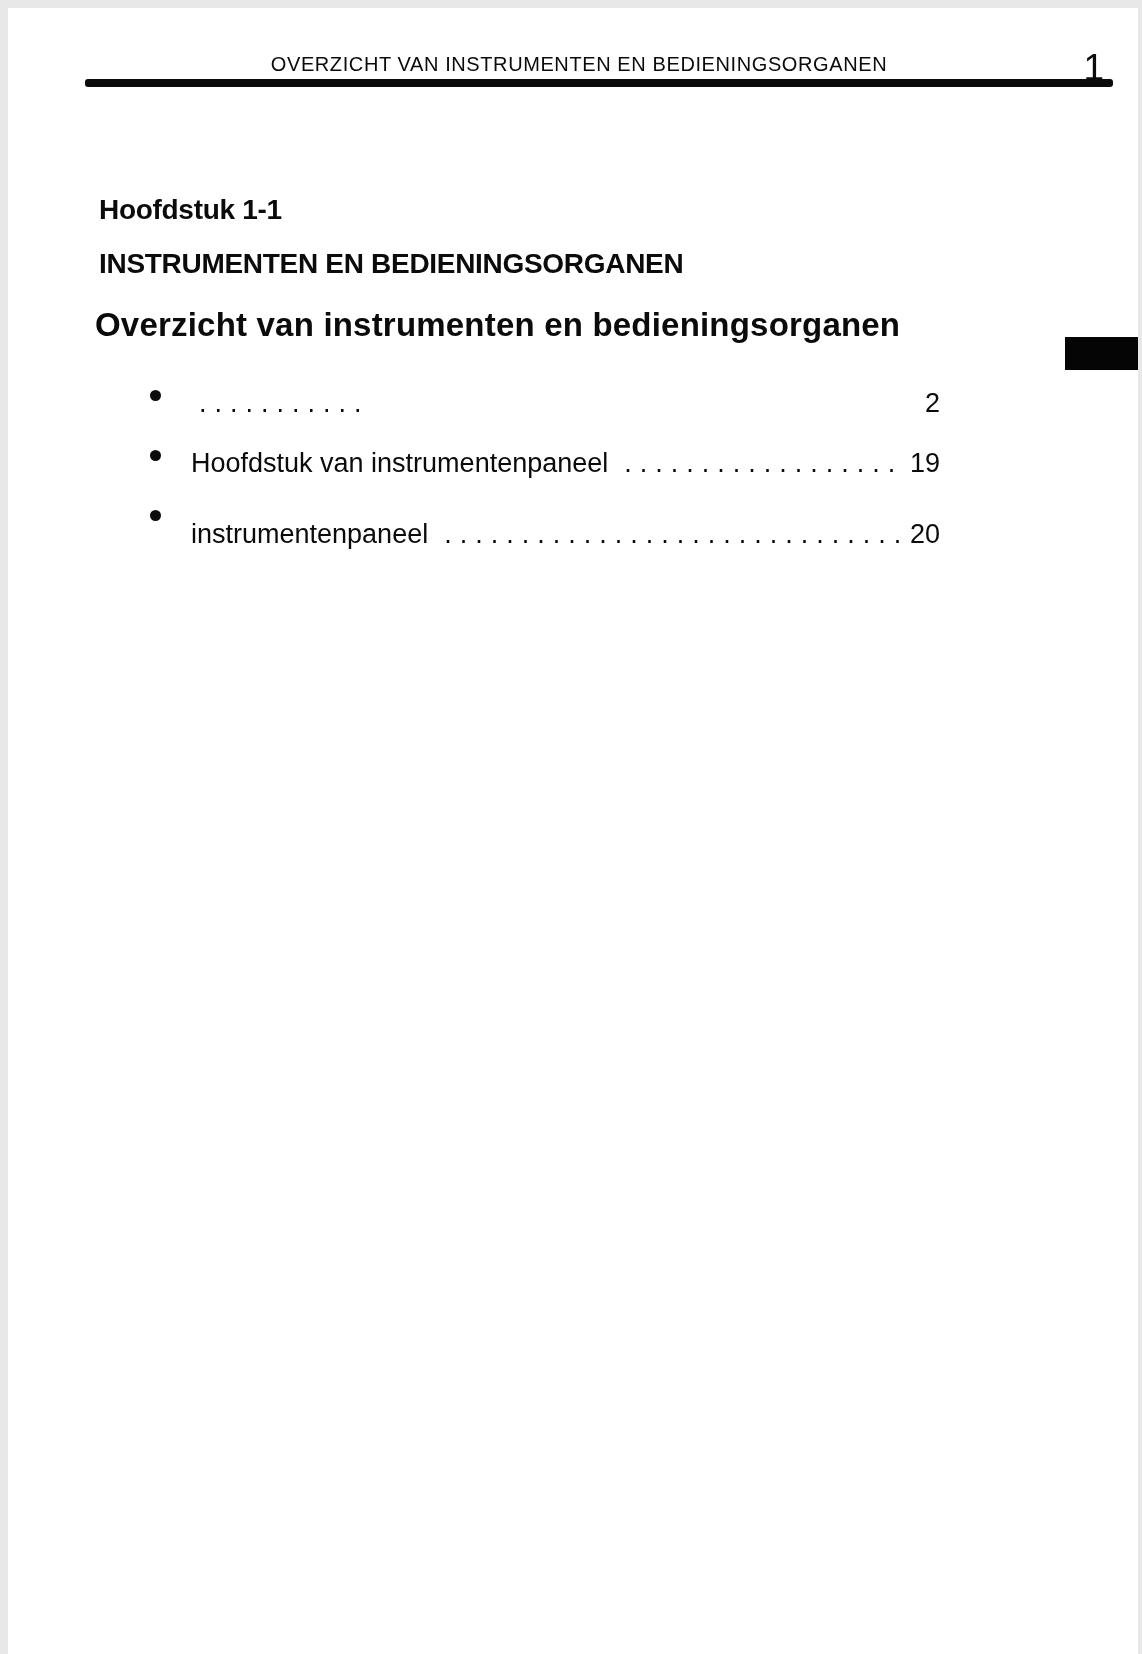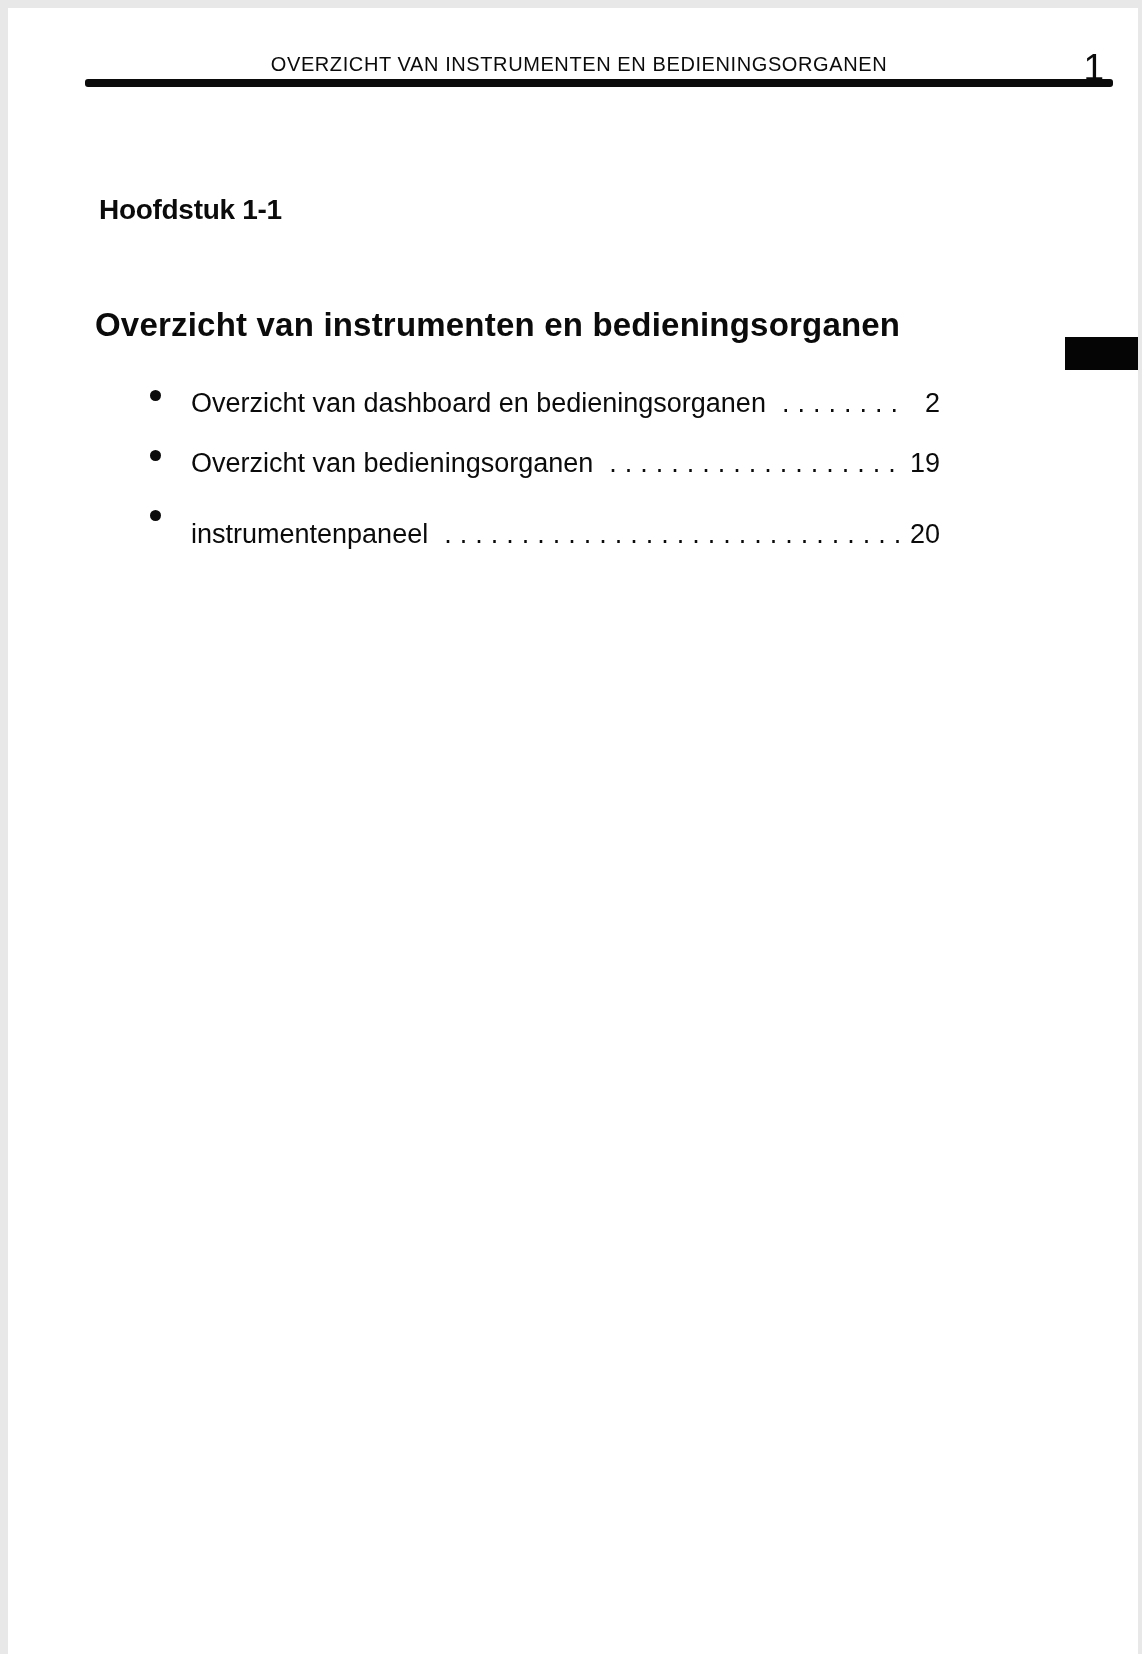--- a/index.html
+++ b/index.html
@@ -128,38 +128,38 @@
 <body>
 
 <div class="page">
 
   <div class="running-head">OVERZICHT VAN INSTRUMENTEN EN BEDIENINGSORGANEN</div>
   <div class="page-number">1</div>
   <div class="header-rule"></div>
 
   <h1 class="chapter-heading">
     <span class="line">Hoofdstuk 1-1</span>
+    <span class="line">INSTRUMENTEN EN BEDIENINGSORGANEN</span>
   </h1>
 
   <h2 class="section-subtitle">Overzicht van instrumenten en bedieningsorganen</h2>
 
   <div class="thumb-tab"></div>
 
   <div class="toc">
 
     <div class="toc-item">
       <span class="bullet"></span>
-      <span class="toc-label">Overzicht van dashboard en bedieningsorganen</span>
       <span class="toc-leader">...........</span>
       <span class="toc-page">2</span>
     </div>
 
     <div class="toc-item">
       <span class="bullet"></span>
-      <span class="toc-label">Overzicht van bedieningsorganen</span>
+      <span class="toc-label">Hoofdstuk van instrumentenpaneel</span>
       <span class="toc-leader">.....................</span>
       <span class="toc-page">19</span>
     </div>
 
     <div class="toc-item">
       <span class="bullet"></span>
     </div>
 
     <div class="toc-item continuation">
       <span class="toc-label">instrumentenpaneel</span>

